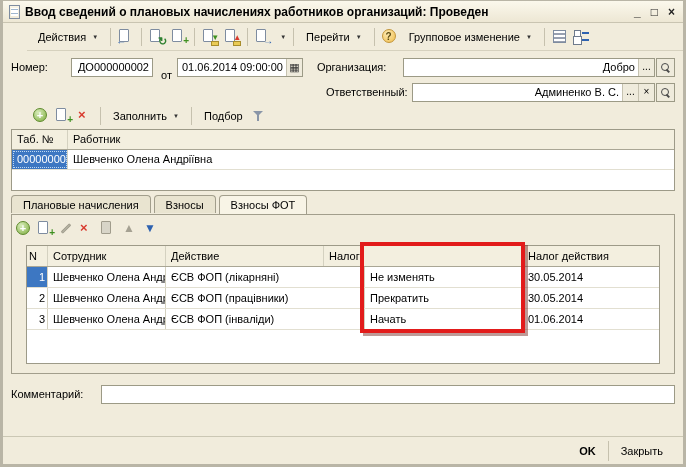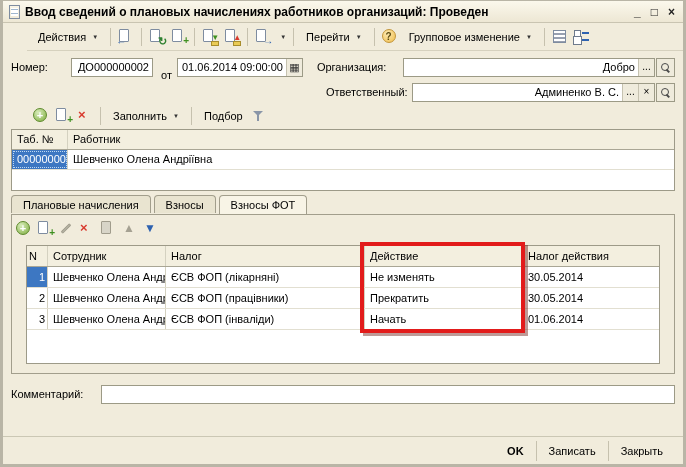--- a/index.html
+++ b/index.html
@@ -283,22 +283,22 @@
         </span>
       <span class="ic">
           <span class="sl">ЯА</span>
         </span>
     </div>
     <div class="fwrap">
       <div class="ftable">
         <div class="frow2 fhead">
           <span class="fcell col-n">N</span>
           <span class="fcell col-emp">Сотрудник</span>
+          <span class="fcell col-act">Действие</span>
           <span class="fcell col-tax">Налог</span>
-          <span class="fcell col-act">Действие</span>
           <span class="fcell col-date">Налог действия</span>
         </div>
         <div class="frow2 fbrow">
           <span class="fcell col-n ncell-sel">1</span>
           <span class="fcell col-emp">Шевченко Олена Андріївна</span>
           <span class="fcell col-tax">ЄСВ ФОП (лікарняні)</span>
           <span class="fcell col-act">Не изменять</span>
           <span class="fcell col-date">30.05.2014</span>
         </div>
         <div class="frow2 fbrow">
@@ -322,17 +322,16 @@
 
   <div class="crow">
     <span class="lbl">Комментарий:</span>
     <span class="fieldwrap" style="flex:1">
       <input class="inp" value="" style="">
     </span>
   </div>
 
   <div class="footer">
     <button class="fbtn2 ok">OK</button>
-    <button class="fbtn2">Записать</button>
     <button class="fbtn2">Закрыть</button>
   </div>
 
 </div>
 
 </body></html>

